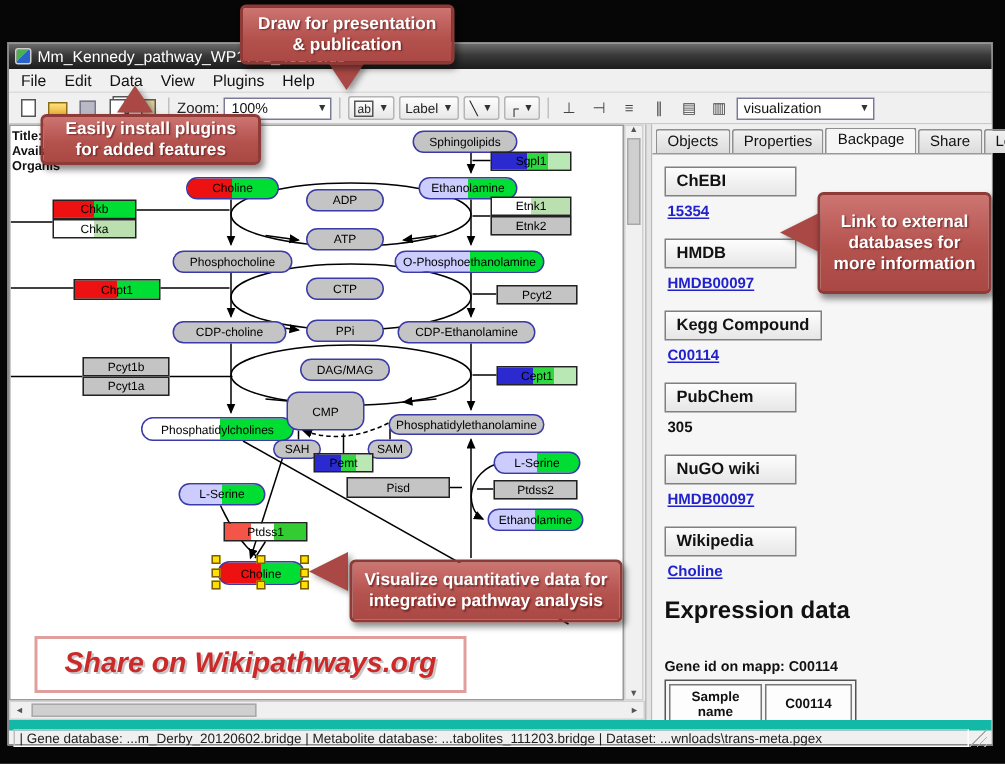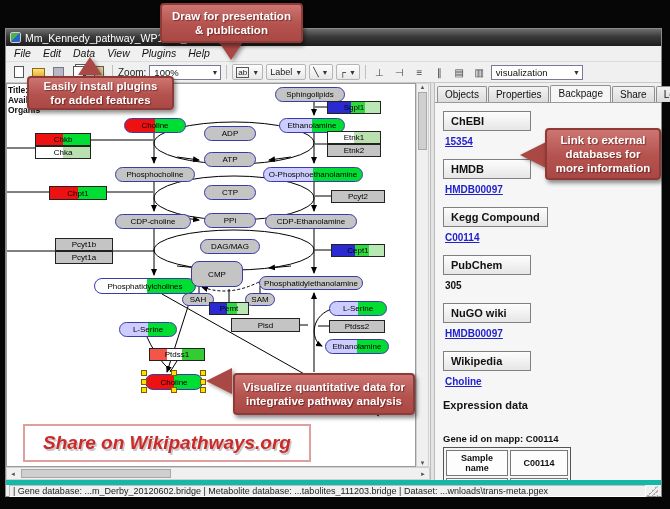--- a/index.html
+++ b/index.html
@@ -3,21 +3,21 @@
 <meta charset="utf-8">
 <style>
   html,body{margin:0;padding:0;background:#000;}
   *{box-sizing:border-box;}
   .screen{position:relative;width:670px;height:509px;background:#060606;font-family:"Liberation Sans",sans-serif;overflow:hidden;}
   
   .window{position:absolute;left:5px;top:28px;width:657px;height:469px;background:#f0f0f0;border:1px solid #8a8a8a;display:flex;flex-direction:column;}
   .titlebar{height:17px;background:linear-gradient(#6e6e6e,#3a3a3a 45%,#1c1c1c);display:flex;align-items:center;padding:0 4px;flex:0 0 auto;}
   .titleicon{width:11px;height:11px;margin-right:4px;background:linear-gradient(135deg,#4caf50 0 45%,#2a63c8 45%);border:1px solid #cfcfcf;border-radius:2px;}
   .titletext{color:#fff;font-size:10.5px;white-space:nowrap;overflow:hidden;}
-  .menubar{height:16px;background:#f0f0f0;border-bottom:1px solid #dcdcdc;display:flex;align-items:flex-start;padding-left:2px;flex:0 0 auto;font-style:italic;}
+  .menubar{height:16px;background:#f0f0f0;border-bottom:1px solid #dcdcdc;display:flex;align-items:flex-end;padding-left:2px;flex:0 0 auto;}
   .menuitem{font-size:10.5px;padding:1px 6px;color:#111;cursor:default;}
   .toolbar{height:21px;background:#f0f0f0;border-bottom:1px solid #c9c9c9;display:flex;align-items:center;gap:3px;padding:0 4px;flex:0 0 auto;}
   .tbtn{width:17px;height:16px;display:flex;align-items:center;justify-content:center;font-size:10px;color:#444;}
   .tsep{width:1px;height:14px;background:#c0c0c0;margin:0 2px;}
   .tlabel{font-size:10px;color:#222;}
   .combo{height:15px;background:#fff;border:1px solid #7a7a96;display:flex;align-items:center;font-size:9.5px;padding:0 2px 0 4px;color:#111;}
   .combo .arrow{margin-left:auto;font-size:7px;color:#333;padding-left:4px;}
   .dropbtn{height:16px;border:1px solid #b5b5b5;background:linear-gradient(#fdfdfd,#e8e8e8);display:flex;align-items:center;font-size:9px;padding:0 3px;color:#222;border-radius:2px;}
   .dropbtn .arrow{font-size:7px;margin-left:3px;color:#333;}
   
@@ -39,28 +39,28 @@
   .splitter{width:5px;background:#e3e3e3;border-left:1px solid #bbb;border-right:1px solid #bbb;flex:0 0 auto;}
   
   .panel{flex:1 1 auto;display:flex;flex-direction:column;background:#f4f4f4;min-width:0;}
   .tabs{display:flex;align-items:flex-end;height:19px;padding:2px 2px 0 2px;background:#f0f0f0;flex:0 0 auto;}
   .tab{font-size:10px;padding:2px 7px;border:1px solid #8f8f8f;border-bottom:none;background:linear-gradient(#f2f2f2,#dcdcdc);margin-right:1px;border-radius:2px 2px 0 0;color:#111;}
   .tab.active{background:#f6f6f6;padding-bottom:3px;font-weight:normal;}
   .panelbody{flex:1 1 auto;border-top:1px solid #9a9a9a;background:#f6f6f6;padding:8px 0 0 8px;overflow:hidden;font-size:10px;}
   .bp-header{width:fit-content;min-width:88px;border:1px solid #808080;background:linear-gradient(#fdfdfd,#e6e6e6);font-weight:bold;font-size:11px;padding:3px 7px;color:#111;}
   .bp-val{display:block;margin:5px 0 12px 2px;font-weight:bold;font-size:10px;color:#111;text-decoration:none;}
   a.bp-val{color:#2222cc;text-decoration:underline;}
-  .exp-head{font-weight:bold;font-size:11px;margin:2px 0 0 0;color:#111;}
+  .exp-head{font-weight:bold;font-size:16px;margin:2px 0 0 0;color:#111;}
   .gene-line{font-weight:bold;font-size:9.5px;margin-top:22px;color:#111;}
   table.exp{border-collapse:separate;border-spacing:2px;border:1px solid #555;background:#f6f6f6;margin-top:3px;}
   table.exp td{border:1px solid #777;background:#fdfdfd;font-size:9px;font-weight:bold;text-align:center;padding:2px 4px;color:#111;}
   table.exp td.k{width:62px;}
   table.exp td.v{width:58px;}
   
-  .statusbar{height:16px;flex:0 0 auto;background:#f0f0f0;border-top:5px solid #14b8a6;display:flex;align-items:center;padding:0 3px;}
+  .statusbar{height:16px;flex:0 0 auto;background:#f0f0f0;border-top:7px solid #14b8a6;display:flex;align-items:center;padding:0 3px;}
   .statusfield{flex:1 1 auto;height:12px;border:1px solid #bdbdbd;border-right-color:#fff;border-bottom-color:#fff;font-size:9px;color:#222;display:flex;align-items:center;padding:0 3px;white-space:nowrap;overflow:hidden;}
   .grip{width:12px;height:12px;background:
     linear-gradient(135deg,transparent 0 50%,#aaa 50% 55%,transparent 55% 70%,#aaa 70% 75%,transparent 75% 90%,#aaa 90% 95%,transparent 95%);}
   
   .sideinfo{position:absolute;left:1px;top:1px;font-size:8.5px;font-weight:bold;color:#111;line-height:10px;}
   
   .n{position:absolute;display:flex;align-items:center;justify-content:center;font-size:8px;color:#000;overflow:hidden;white-space:nowrap;z-index:3;}
   .pill{border:1px solid #3a3aa8;border-radius:8px;}
   .box{border:1px solid #222;}
   .f-rg{background:linear-gradient(90deg,#ee1111 50%,#00dd33 50%);}
@@ -344,21 +344,21 @@
   <div class="callout" style="left:160px;top:3px;width:143px;height:40px">
       <span>Draw for presentation &amp; publication</span>
     </div>
   <div class="arr arr-down" style="left:219px;top:42px"></div>
 
   <div class="callout" style="left:27px;top:76px;width:147px;height:34px">
       <span>Easily install plugins for added features</span>
     </div>
   <div class="arr arr-up" style="left:78px;top:57px"></div>
 
-  <div class="callout" style="left:545px;top:128px;width:116px;height:52px">
+  <div class="callout" style="left:545px;top:128px;width:116px;height:68px">
       <span>Link  to external databases  for more information</span>
     </div>
   <div class="arr arr-left" style="left:520px;top:142px"></div>
 
   <div class="callout" style="left:233px;top:373px;width:182px;height:42px">
       <span>Visualize quantitative data  for integrative pathway analysis</span>
     </div>
   <div class="arr arr-left" style="left:206px;top:368px"></div>
 
   <div class="share" style="left:23px;top:424px;width:288px;height:38px">

